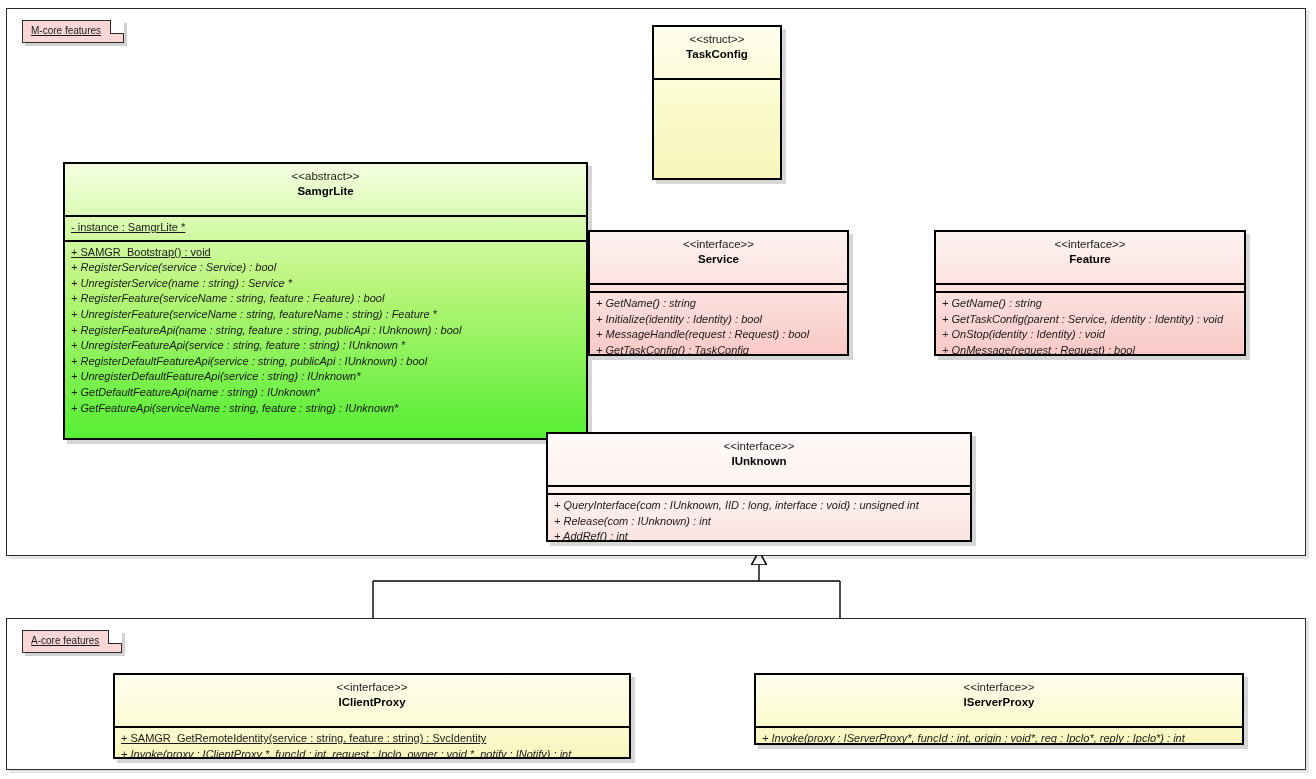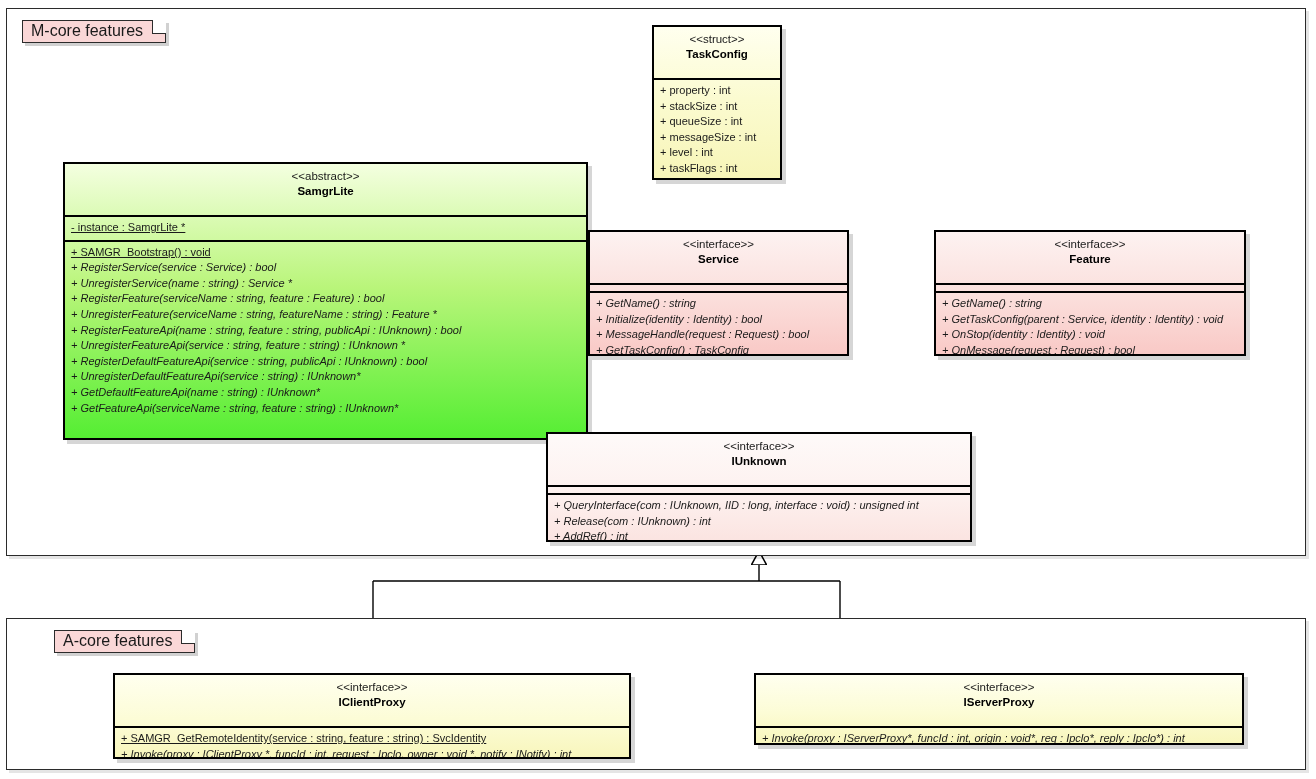--- a/index.html
+++ b/index.html
@@ -24,26 +24,27 @@
     background: #ffffff;
     border: 1px solid #2b2b2b;
     box-shadow: 3px 3px 0 0 rgba(0,0,0,0.10);
     box-sizing: border-box;
   }
   .panel-note {
     position: absolute;
     background: #fad7d7;
     border: 1px solid #2b2b2b;
     box-shadow: 3px 3px 0 0 rgba(0,0,0,0.18);
-    font-size: 16px;
+    font-size: 10px;
     color: #1a1a1a;
     padding: 3px 22px 4px 8px;
     line-height: 14px;
     white-space: nowrap;
     box-sizing: border-box;
+    text-decoration: underline;
   }
   .panel-note .fold {
     position: absolute;
     top: -1px;
     right: -1px;
     width: 13px;
     height: 13px;
     background: #ffffff;
     border-left: 1px solid #2b2b2b;
     border-bottom: 1px solid #2b2b2b;
@@ -173,28 +174,20 @@
   <div class="panel" style="left:6px; top:8px; width:1300px; height:548px;"></div>
   <div class="panel-note" style="left:22px; top:20px;">
     <span>M-core features</span>
     <span class="fold"></span>
   </div>
 
   <div class="uml fill-yellow" style="left:652px; top:25px; width:130px; height:155px;">
     <div class="uml-head">
       <span class="uml-stereo">&lt;&lt;struct&gt;&gt;</span>
       <span class="uml-name">TaskConfig</span>
-    </div>
-    <div class="uml-section">
-      <div class="uml-row">+ property : int</div>
-      <div class="uml-row">+ stackSize : int</div>
-      <div class="uml-row">+ queueSize : int</div>
-      <div class="uml-row">+ messageSize : int</div>
-      <div class="uml-row">+ level : int</div>
-      <div class="uml-row">+ taskFlags : int</div>
     </div>
     <div class="uml-section empty"></div>
   </div>
 
   <div class="uml fill-green" style="left:63px; top:162px; width:525px; height:278px;">
     <div class="uml-head">
       <span class="uml-stereo">&lt;&lt;abstract&gt;&gt;</span>
       <span class="uml-name">SamgrLite</span>
     </div>
     <div class="uml-section">
@@ -250,21 +243,21 @@
     </div>
     <div class="uml-section empty"></div>
     <div class="uml-section">
       <div class="uml-row ital">+ QueryInterface(com : IUnknown, IID : long, interface : void) : unsigned int</div>
       <div class="uml-row ital">+ Release(com : IUnknown) : int</div>
       <div class="uml-row ital">+ AddRef() : int</div>
     </div>
   </div>
 
   <div class="panel" style="left:6px; top:618px; width:1300px; height:152px;"></div>
-  <div class="panel-note" style="left:22px; top:630px;margin-left:32px;">
+  <div class="panel-note" style="left:22px; top:630px;">
     <span>A-core features</span>
     <span class="fold"></span>
   </div>
 
   <div class="uml fill-yellow2" style="left:113px; top:673px; width:518px; height:86px;">
     <div class="uml-head">
       <span class="uml-stereo">&lt;&lt;interface&gt;&gt;</span>
       <span class="uml-name">IClientProxy</span>
     </div>
     <div class="uml-section">

